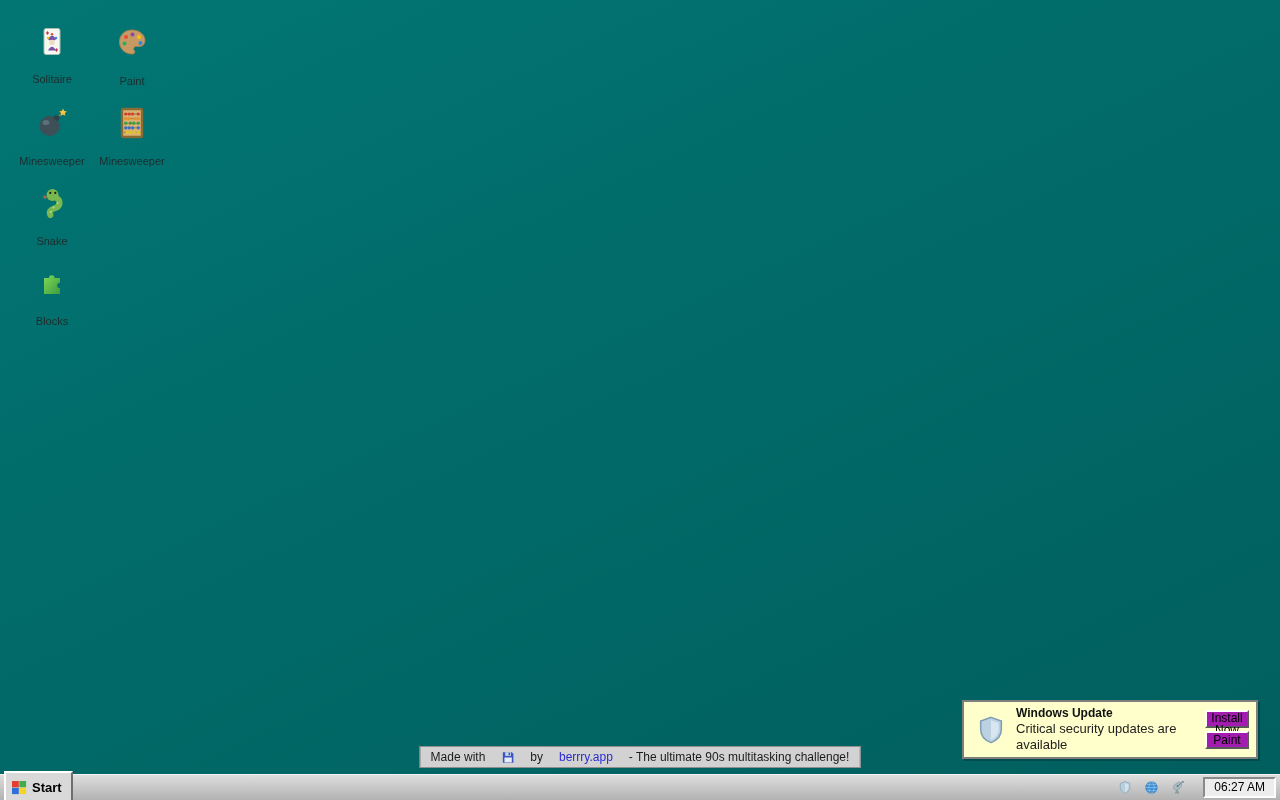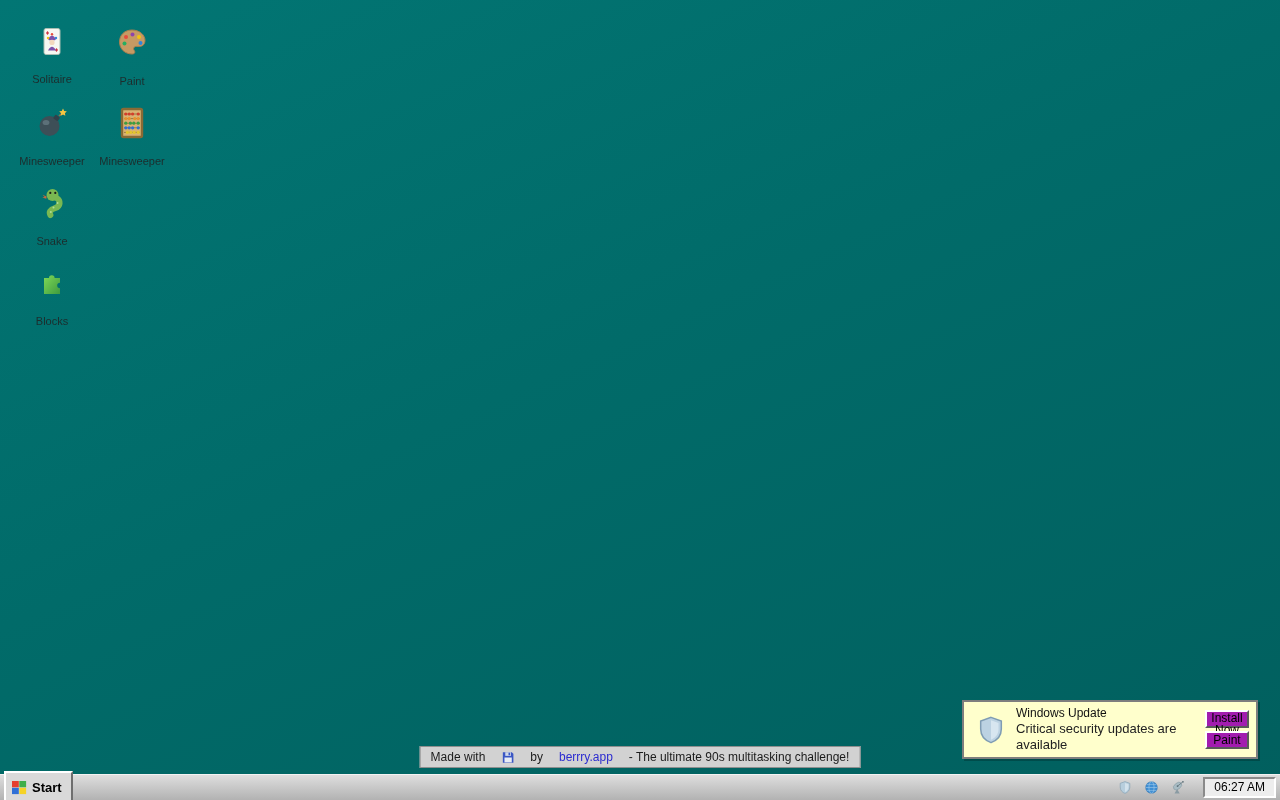--- a/index.html
+++ b/index.html
@@ -33,21 +33,21 @@
     width: 296px; height: 59px;
     background: #ffffcc;
     border: 2px solid #7e7e7e;
     box-shadow: 2px 2px 0 rgba(0,0,0,.22);
     display: flex;
     align-items: center;
     gap: 10px;
     padding: 0 7px 0 12px;
   }
   .notif-text { flex: 1; }
-  .notif-title { font-size: 12px; font-weight: normal; color: #111; }
+  .notif-title { font-size: 12px; font-weight: bold; color: #111; }
   .notif-msg { font-size: 13px; color: #222; line-height: 1.25; width: 162px; margin-top: 1px; }
   .notif-buttons { display: flex; flex-direction: column; gap: 3px; }
   .win-btn {
     width: 44px; height: 18px;
     font-family: "Liberation Sans", sans-serif;
     font-size: 12px; color: #000;
     background: #a21caf;
     border: 2px solid;
     border-color: #ffffff #5a5a5a #5a5a5a #ffffff;
     cursor: pointer;

